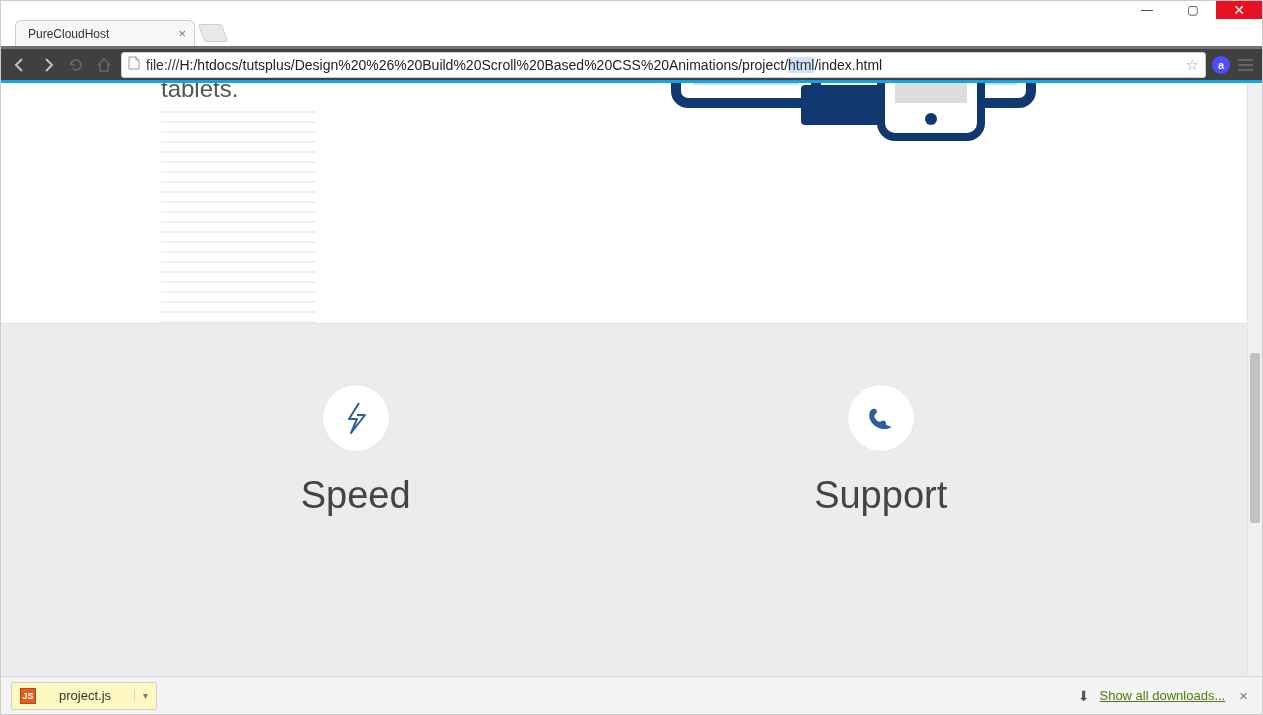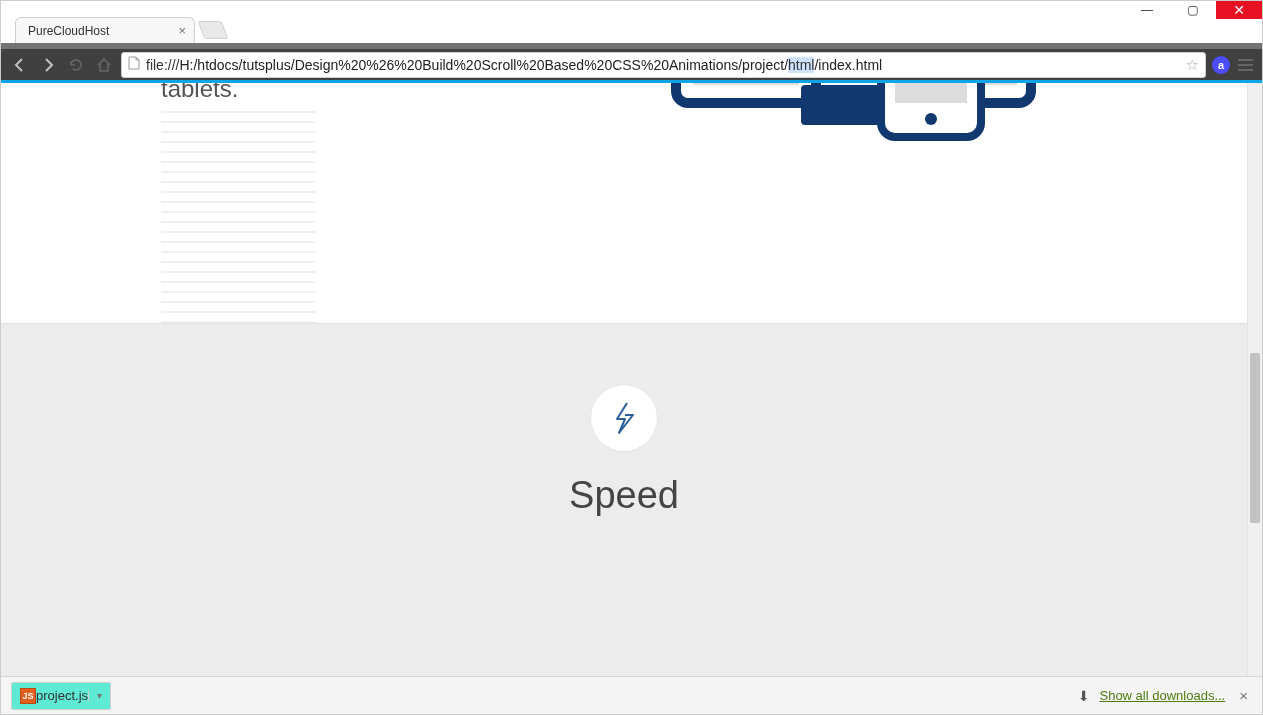--- a/index.html
+++ b/index.html
@@ -2,21 +2,21 @@
 <html><head>
 <meta charset="utf-8">
 <style>
   * { box-sizing: border-box; margin: 0; padding: 0; }
   html, body { width: 1263px; height: 715px; font-family: "Segoe UI", Arial, sans-serif; overflow: hidden; background:#fff;}
   
   .window { width:1263px; height:715px; display:flex; flex-direction:column; background:#fff; border:1px solid #ccc;}
   .titlebar { height:18px; background:#fff; display:flex; justify-content:flex-end; align-items:stretch;}
   .tb-btn { width:46px; display:flex; align-items:center; justify-content:center; font-size:12px; color:#333;}
   .tb-btn.close{ background:#e81123; color:#fff; font-size:14px;}
-  .tabstrip { height:30px; background:#fff; display:flex; align-items:flex-end; padding-left:14px; border-bottom:6px solid #737373;}
+  .tabstrip { height:30px; background:#fff; display:flex; align-items:flex-end; padding-left:14px; border-bottom:3px solid #737373;}
   .tab { position:relative; height:26px; min-width:180px; background:#f7f7f7; border:1px solid #cfcfcf; border-bottom:none; border-top-left-radius:6px; border-top-right-radius:6px; display:flex; align-items:center; padding:0 28px 0 12px; font-size:12px; color:#333;}
   .tab-close { position:absolute; right:8px; top:5px; font-size:13px; color:#777;}
   .newtab { width:24px; height:18px; margin-left:6px; background:#e9e9e9; border:1px solid #cfcfcf; transform:skewX(20deg); border-radius:3px; margin-bottom:4px;}
   .toolbar { height:34px; background:#404040; border-bottom:3px solid #0ea5e9; display:flex; align-items:center; padding:0 8px; gap:6px;}
   .navicon { width:22px; height:22px; display:flex; align-items:center; justify-content:center; color:#666; font-size:16px;}
   .navicon.disabled{ color:#c0c0c0;}
   .omnibox { flex:1; height:26px; border:1px solid #cfcfcf; border-radius:3px; background:#fff; display:flex; align-items:center; padding:0 6px; gap:6px;}
   .omnibox .page-icon{ font-size:13px; color:#888;}
   .omnibox .url{ flex:1; font-size:14px; color:#333; white-space:nowrap; overflow:hidden;}
   .omnibox .url .path-seg { color:#222; }
@@ -38,21 +38,21 @@
     background:repeating-linear-gradient(0deg,#000 0 2px,transparent 2px 10px);}
   .devices { position:absolute; top:-8px; left:640px;}
   
   .band { position:absolute; top:240px; left:0; right:0; height:355px; background:#ececec; border-top:1px solid #e0e0e0;}
   .features { display:flex; justify-content:space-around; padding-top:60px; width:1050px; margin:0 auto;}
   .feature { display:flex; flex-direction:column; align-items:center;}
   .feature .circ{ width:68px; height:68px; border-radius:50%; background:#ffffff; display:flex; align-items:center; justify-content:center; box-shadow:0 0 0 1px #e4e4e4 inset;}
   .feature h3{ margin-top:22px; font-weight:300; font-size:38px; color:#444;}
   
   .dlbar { height:38px; background:#f4f4f4; border-top:1px solid #d7d7d7; display:flex; align-items:center; padding:0 10px; gap:8px;}
-  .dl-chip { height:28px; border:1px solid #cfcfcf; background:#5eead4; display:flex; align-items:center; padding:0 8px; gap:0; font-size:13px; color:#333; border-radius:2px;}
+  .dl-chip { height:28px; border:1px solid #cfcfcf; background:#fef9c3; display:flex; align-items:center; padding:0 8px; gap:23px; font-size:13px; color:#333; border-radius:2px;}
   .dl-chip .jsicon{ width:16px; height:16px; background:#e25f1e; border:1px solid #b84a11; display:flex; align-items:center; justify-content:center; color:#fff; font-size:9px; font-weight:bold;}
   .dl-chip .chev{ border-left:1px solid #d0d0d0; padding-left:8px; color:#777; font-size:10px;}
   .dlbar-spacer{flex:1;}
   .dlbar-right{ display:flex; align-items:center; gap:10px; font-size:13px;}
   .dlbar-right .arrow{ color:#555; font-size:14px;}
   .dlbar-right a{ color:#4d7c0f; text-decoration:underline;}
   .dlbar-right .x{ color:#777; font-size:15px; padding:0 4px;}
 </style>
 </head>
 <body>
@@ -143,20 +143,28 @@
 
           <div class="feature">
             <div class="circ">
               <svg width="34" height="34" viewBox="0 0 34 34">
                 <polyline points="20,2 10,18 18,18 12,32 26,14 18,14" fill="none" stroke="#2b5f99" stroke-width="2" stroke-linejoin="round"></polyline>
               </svg>
             </div>
             <h3>Speed</h3>
           </div>
 
+          <div class="feature">
+            <div class="circ">
+              <svg width="32" height="32" viewBox="0 0 32 32">
+                <path d="M23 4c3 3 5 9 2 16-3 6-8 9-13 8-2 0-4-2-4-4 0-1 1-3 3-3 1 0 3 2 4 2 2 0 5-4 5-6 0-1-2-3-2-4 0-2 2-3 3-3 1 0 1 0 2-6z" transform="rotate(100 16 16)" fill="#2b5f99"></path>
+              </svg>
+            </div>
+            <h3>Support</h3>
+          </div>
 
 
         </div>
       </div>
 
     </div>
     <div class="vscroll">
       <div class="track">
         <div class="thumb"></div>
       </div>

